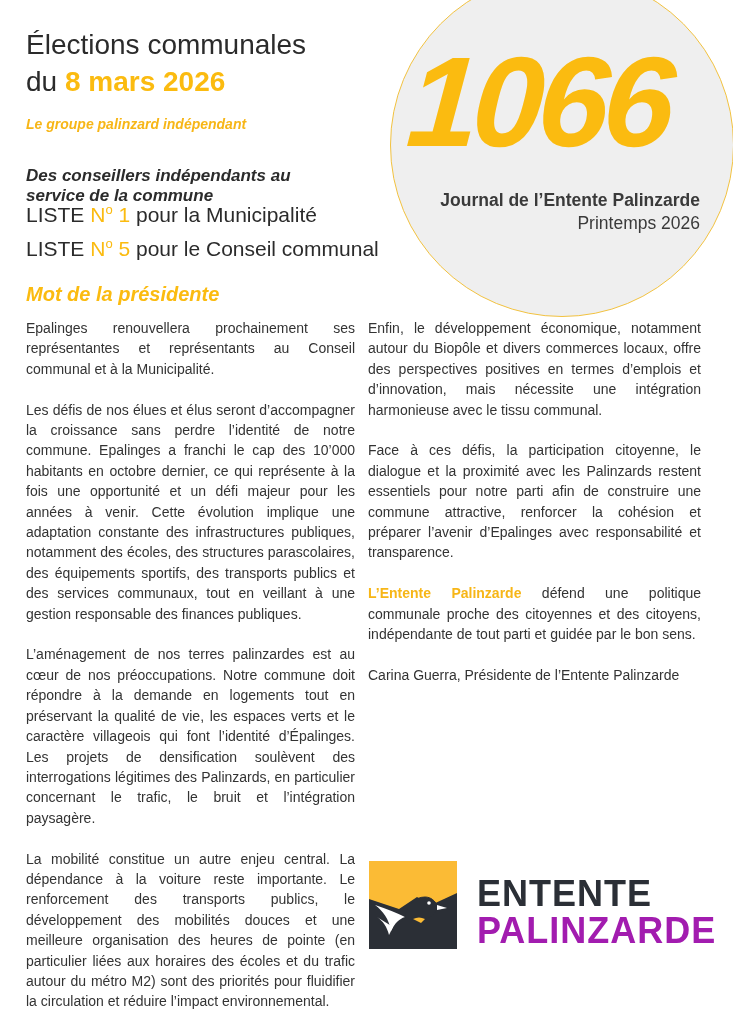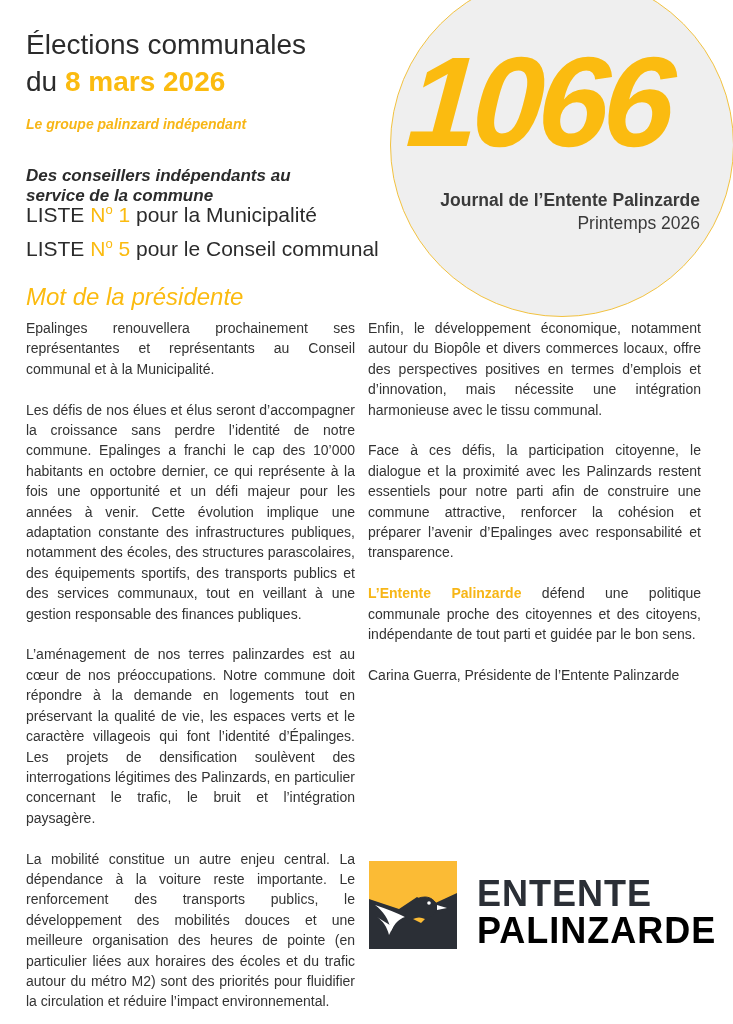--- a/index.html
+++ b/index.html
@@ -37,40 +37,40 @@
     }
     .list-line {
       position: absolute; left: 26px; font-size: 21px; color: #2b2b2b;
     }
     .list-line .no { color: #fbbb10; }
     .list-line .no sup { font-size: 13px; vertical-align: 8px; }
     .list-1 { top: 202px; text-align: center; }
     .list-2 { top: 236px; }
 
     .section-heading {
-      position: absolute; left: 26px; top: 283px; font-size: 24px; font-weight: normal; font-style: italic;
+      position: absolute; left: 26px; top: 283px; font-size: 20px; font-weight: bold; font-style: italic;
       color: #fbbb10;
     }
 
     .col {
       position: absolute; top: 318px; width: 329px; font-size: 14px; line-height: 20.4px;
       color: #333333; text-align: justify; hyphens: auto;
     }
     .col-left { left: 26px; }
     .col-right { left: 368px; width: 333px; }
     .col p { margin-bottom: 20.4px; }
     .col .brand-inline { color: #f7b617; font-weight: bold; }
 
     .logo {
       position: absolute; left: 369px; top: 861px; display: flex; align-items: flex-end;
     }
     .logo-mark { width: 88px; height: 88px; }
     .logo-text { margin-left: 20px; font-weight: bold; font-size: 36px; line-height: 37px; letter-spacing: 1px; }
     .logo-text .l1 { color: #2b2f36; display: block; }
-    .logo-text .l2 { color: #000000; display: block; }
+    .logo-text .l2 { color: #a21caf; display: block; }
   </style>
 </head>
 <body>
 
 <div class="circle"></div>
 <div class="issue-number">1066</div>
 <div class="journal-name">Journal de l’Entente Palinzarde</div>
 <div class="journal-season">Printemps 2026</div>
 
 <h1 class="title">

